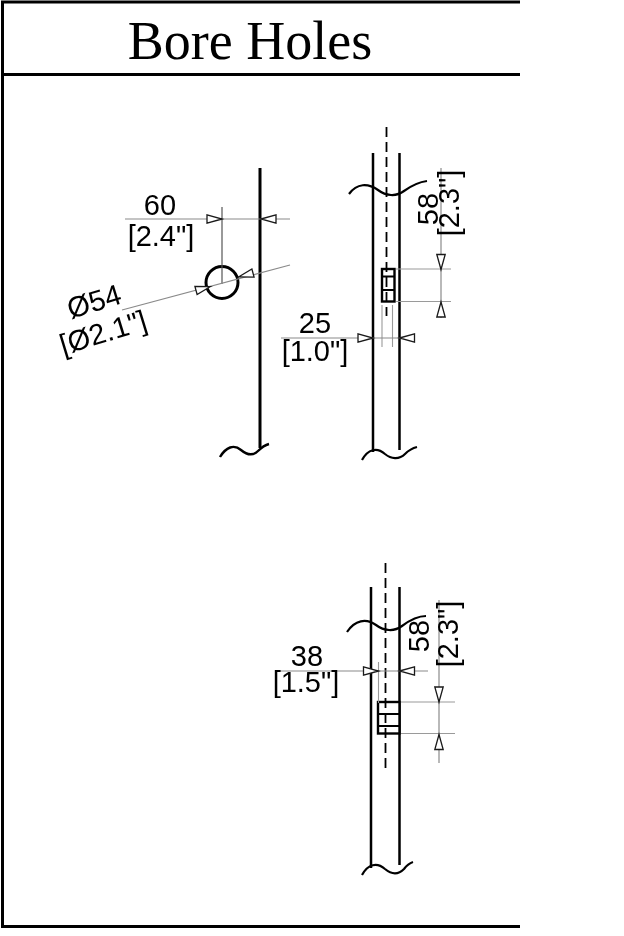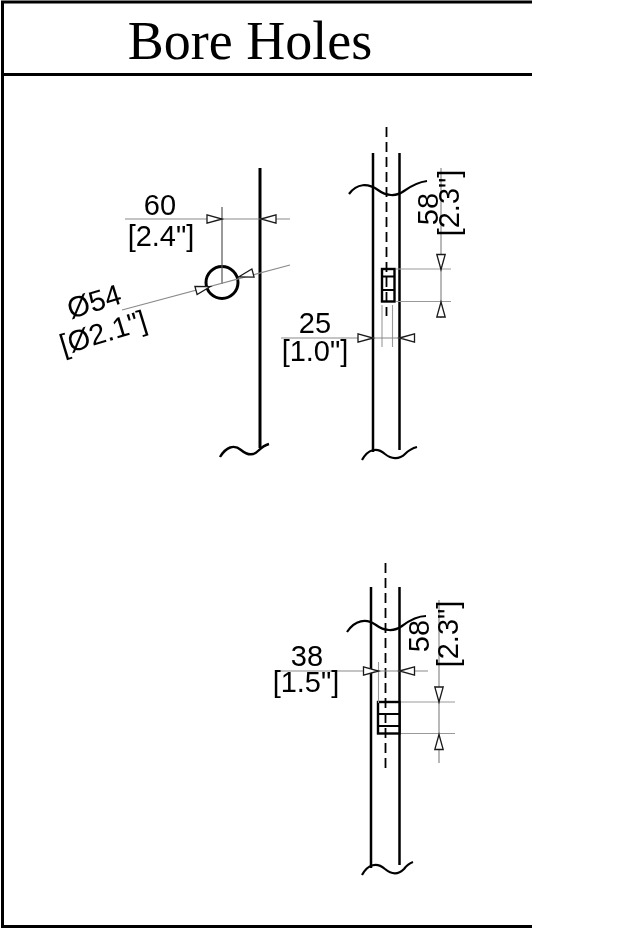--- a/index.html
+++ b/index.html
@@ -1,16 +1,16 @@
 <!DOCTYPE html>
 <html><head>
 <meta charset="utf-8">
 <style>
   html,body{margin:0;padding:0;background:#fff;}
-  #page{position:relative;width:520px;height:936px;background:#ffffff;overflow:hidden;padding-left:12px;}
+  #page{position:relative;width:520px;height:936px;background:#ffffff;overflow:hidden;}
   svg{position:absolute;left:0;top:0;}
   .titleText{font-family:"Liberation Serif","DejaVu Serif",serif;font-size:54px;fill:#000;}
   .dimText{font-family:"Liberation Sans","DejaVu Sans",sans-serif;font-size:29px;fill:#000;}
   .geo{stroke:#000;fill:none;}
   .dim{stroke:#8a8a8a;stroke-width:1.2;fill:none;}
   .ext{stroke:#9a9a9a;stroke-width:1.1;fill:none;}
   .arrow{fill:#ffffff;stroke:#1a1a1a;stroke-width:1.3;}
 </style>
 </head>
 <body>

